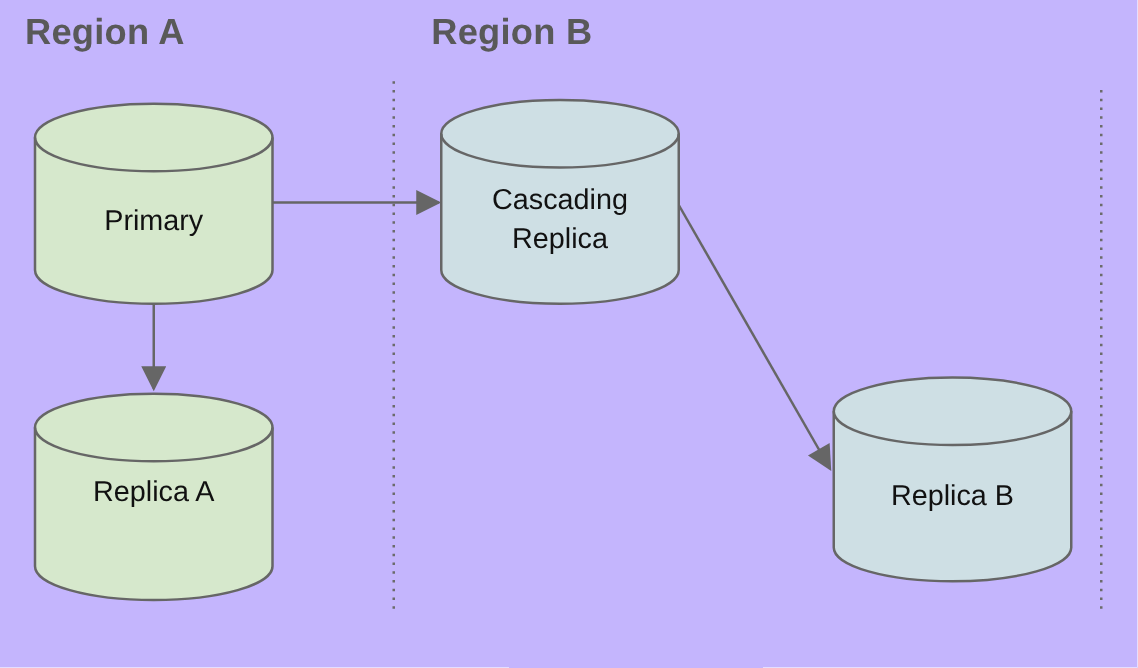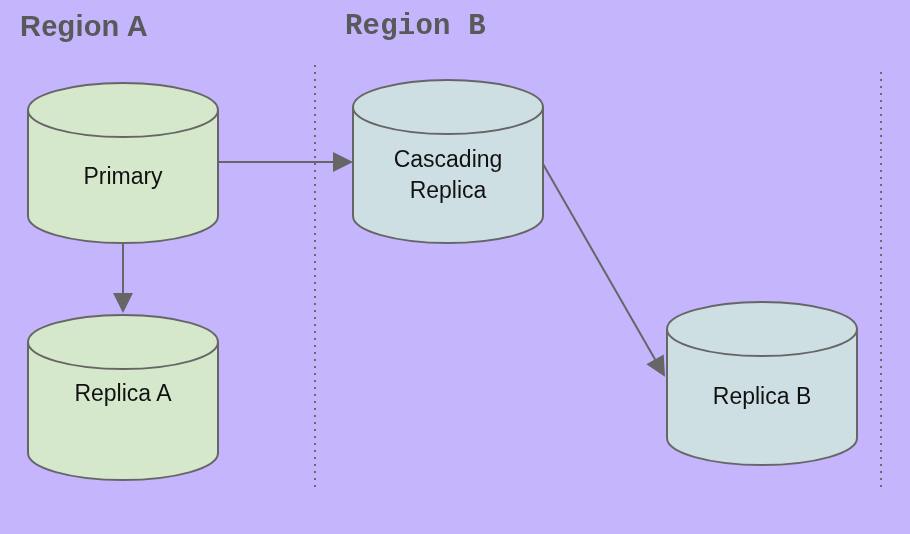--- a/index.html
+++ b/index.html
@@ -17,21 +17,21 @@
   .region-heading {
     position: absolute;
     top: 10px;
     font-size: 29px;
     font-weight: 700;
     color: #595959;
     letter-spacing: 0.2px;
     white-space: nowrap;
   }
   .region-heading.a { left: 20px; }
-  .region-heading.b { left: 345px; font-family: Liberation Mono, monospace; }
+  .region-heading.b { left: 345px; }
 
   .node-label {
     position: absolute;
     display: flex;
     align-items: center;
     justify-content: center;
     padding-top: 26px;
     font-size: 23px;
     line-height: 1.32;
     color: #111111;

